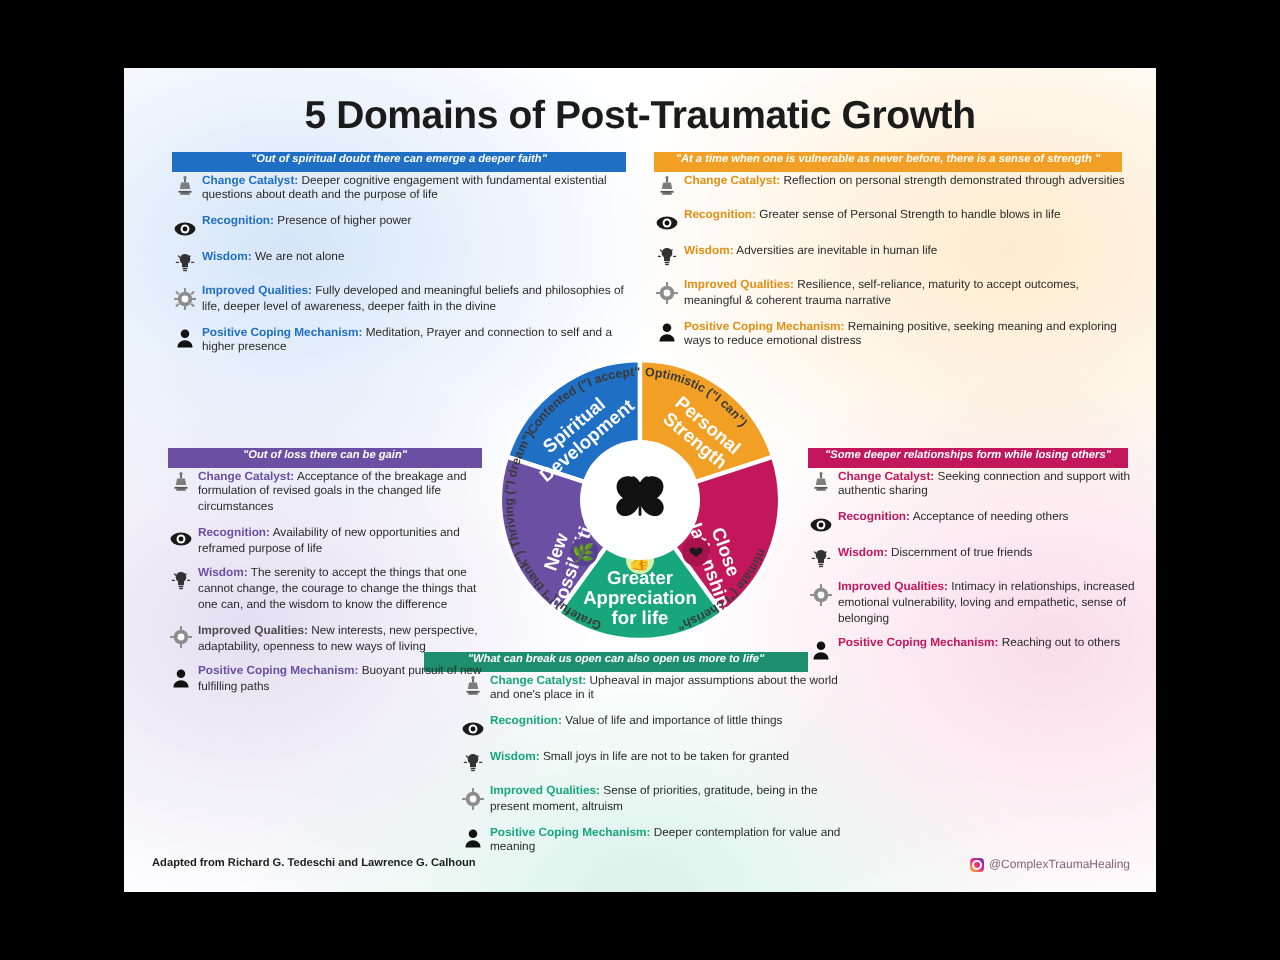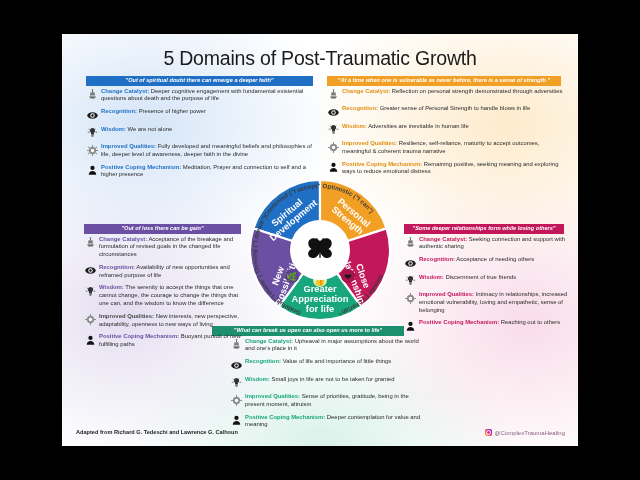--- a/index.html
+++ b/index.html
@@ -14,21 +14,21 @@
       radial-gradient(ellipse 62% 55% at 86% 22%, rgba(253,231,195,.85) 0%, rgba(253,231,195,0) 62%),
       radial-gradient(ellipse 55% 58% at 12% 68%, rgba(223,217,238,.85) 0%, rgba(223,217,238,0) 62%),
       radial-gradient(ellipse 58% 58% at 90% 70%, rgba(248,214,228,.85) 0%, rgba(248,214,228,0) 62%),
       radial-gradient(ellipse 62% 48% at 50% 100%, rgba(209,238,228,.8) 0%, rgba(209,238,228,0) 62%),
       #ffffff;
     overflow:hidden;
   }
 
   #title{
     position:absolute;top:13px;left:0;width:100%;text-align:center;
-    font-size:19.5px;font-weight:normal;color:#1b1b1b;letter-spacing:-.2px;
+    font-size:19.5px;font-weight:bold;color:#1b1b1b;letter-spacing:-.2px;
   }
 
   .banner{
     position:absolute;box-sizing:border-box;
     font-size:5.6px;font-weight:bold;font-style:italic;color:#fff;
     text-align:center;padding:2.2px 4px;line-height:1;white-space:nowrap;
     overflow:hidden;
   }
 
   .block{position:absolute;box-sizing:border-box;}

